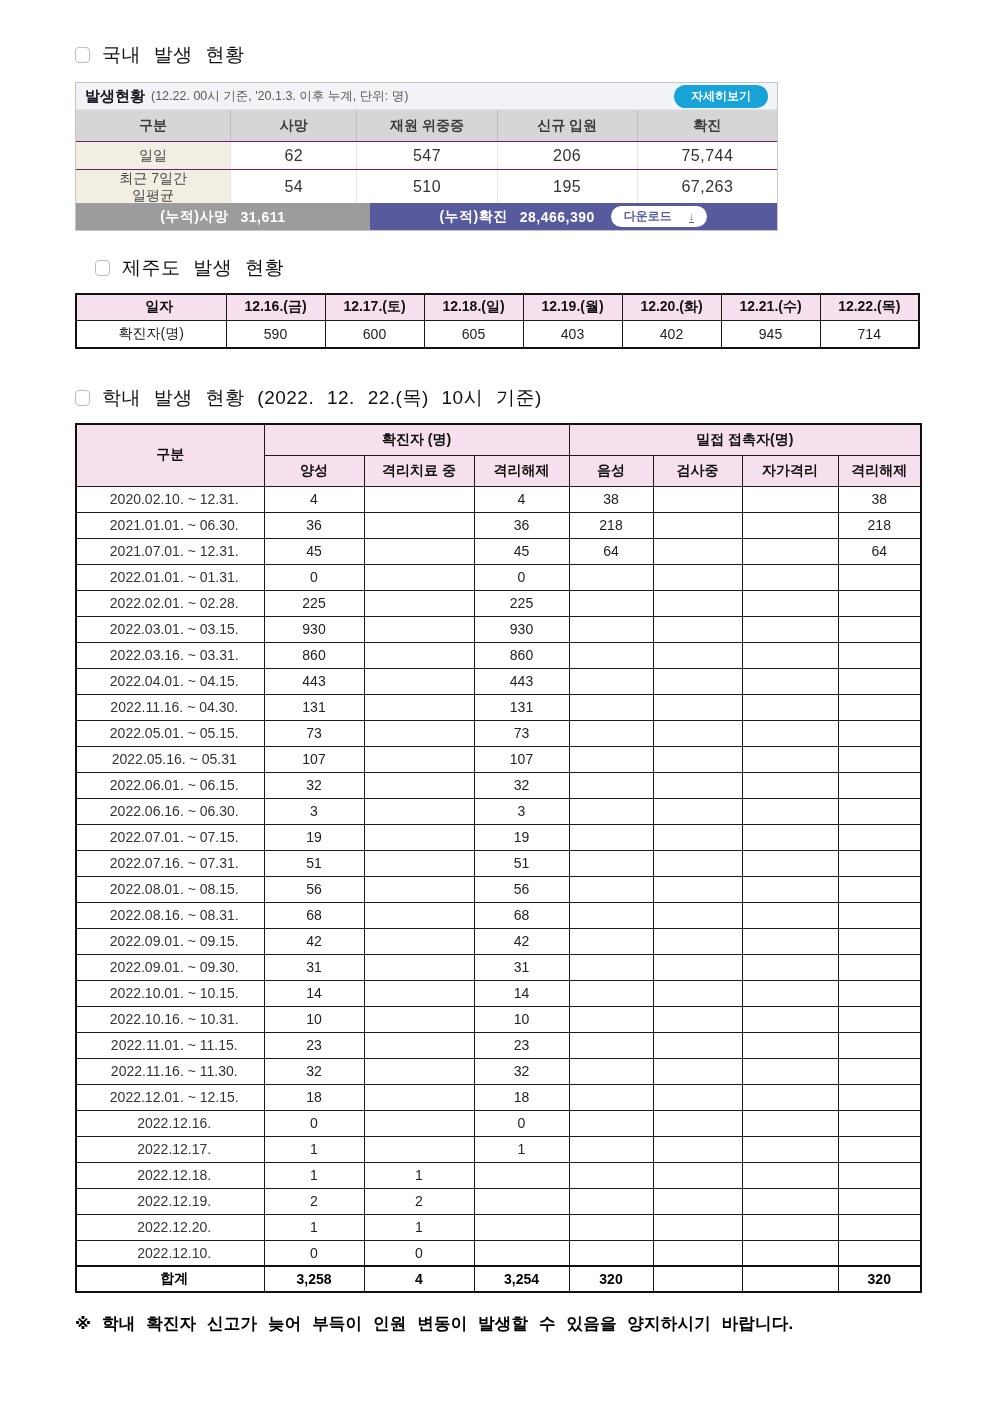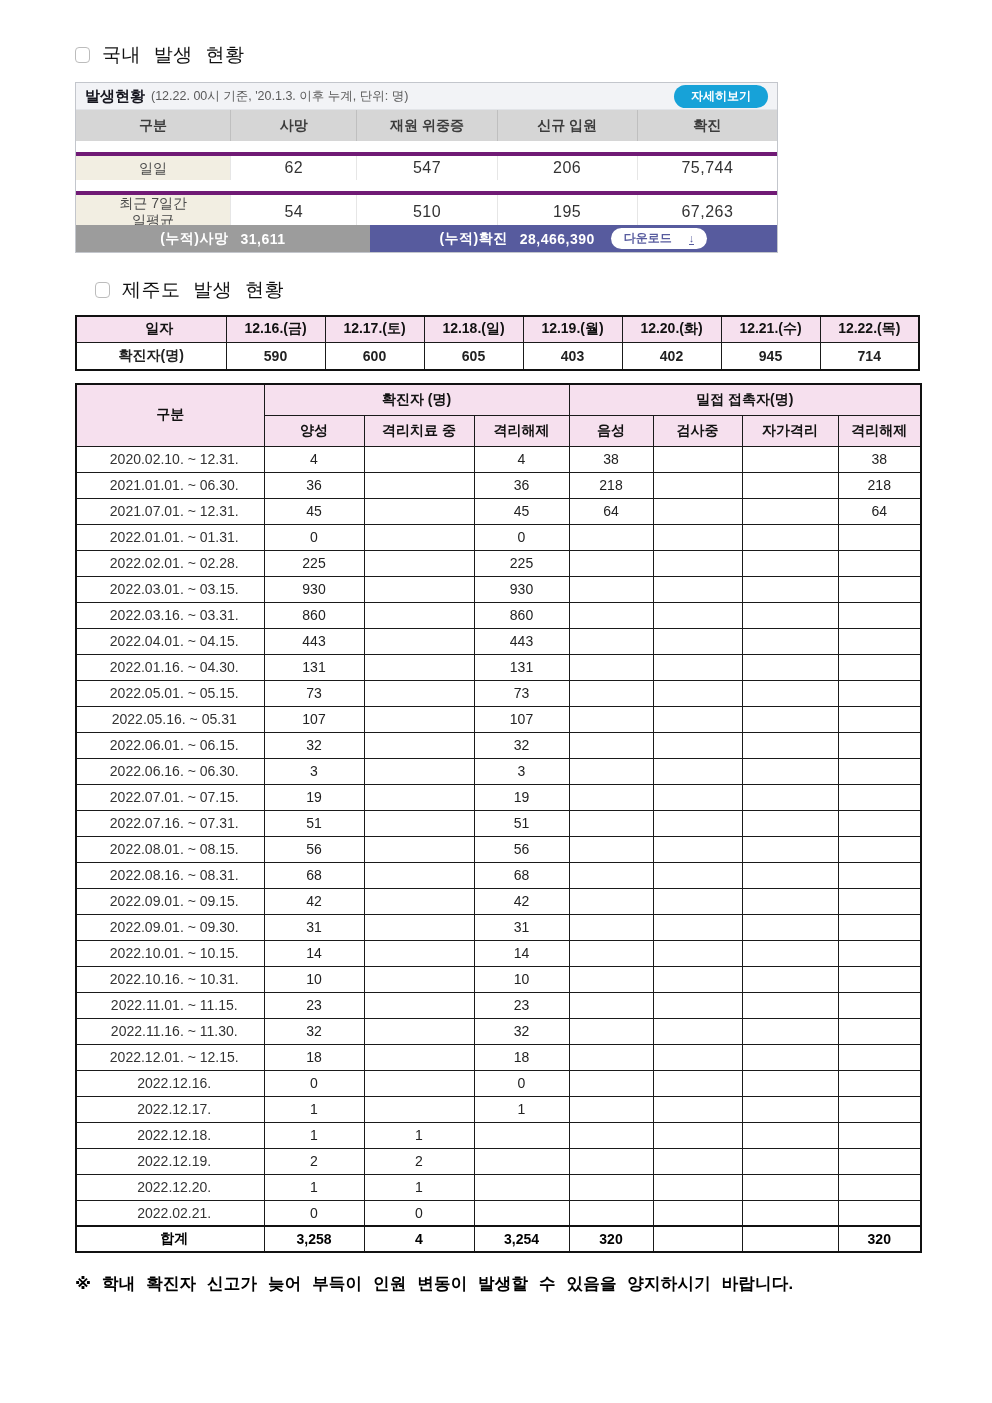--- a/index.html
+++ b/index.html
@@ -47,21 +47,21 @@
   .nat-header { background: #d6d6d6; height: 31px; }
   .nat-header .cell {
     display: flex; align-items: center; justify-content: center;
     font-weight: bold; color: #3c3c3c; font-size: 14px;
   }
   .nat-header .cell + .cell { border-left: 1px solid #bfbfbf; }
   .nat-row .cell {
     display: flex; align-items: center; justify-content: center;
     color: #333; font-size: 16px; letter-spacing: 0.5px;
   }
-  .nat-row { border-top: 4px solid #701a75; margin-top: 11px; }
+  .nat-row { border-top: 1px solid #701a75; }
   .nat-row .label-cell {
     background: #f2eee2; font-size: 14px; color: #4a4a4a;
     letter-spacing: 0; flex-direction: column; line-height: 1.2;
   }
   .nat-row .cell + .cell { border-left: 1px solid #e6e6e6; }
   .row-daily { height: 28px; }
   .row-avg { height: 34px; }
   .nat-footer { display: flex; height: 27px; }
   .nat-footer .seg {
     display: flex; align-items: center; justify-content: center;
@@ -83,21 +83,21 @@
   .jeju-table {
     width: 845px; margin-top: 12px;
     border-collapse: collapse; table-layout: fixed;
     font-size: 14px; text-align: center;
   }
   .jeju-table th, .jeju-table td {
     border: 1px solid #1a1a1a; height: 26px; vertical-align: middle;
   }
   .jeju-table { border: 2px solid #111; }
   .jeju-table th { background: #f6e0ee; font-weight: bold; color: #111; }
-  .jeju-table td { color: #222; height: 28px; font-weight: bold; }
+  .jeju-table td { color: #222; height: 28px; font-weight: normal; }
   .jeju-table .col-date-label { width: 150px; padding-left: 16px; }
 
   
   .school-table {
     width: 845px; margin-top: 12px;
     border-collapse: collapse; table-layout: fixed;
     font-size: 14px; text-align: center;
   }
   .school-table { border: 2px solid #111; }
   .school-table th, .school-table td {
@@ -202,20 +202,24 @@
           <td>600</td>
           <td>605</td>
           <td>403</td>
           <td>402</td>
           <td>945</td>
           <td>714</td>
         </tr>
     </tbody>
   </table>
 
+  <div class="section-title mt-sec3">
+    <span class="checkbox"></span>
+    <span>학내 발생 현황 (2022. 12. 22.(목) 10시 기준)</span>
+  </div>
 
   <table class="school-table">
     <colgroup>
       <col style="width:188px">
         <col style="width:100px">
         <col style="width:110px">
         <col style="width:95px">
       <col style="width:84px">
         <col style="width:89px">
         <col style="width:96px">
@@ -312,21 +316,21 @@
           <td class="label-cell">2022.04.01. ~ 04.15.</td>
           <td>443</td>
           <td></td>
           <td>443</td>
           <td></td>
           <td></td>
           <td></td>
           <td></td>
         </tr>
         <tr>
-          <td class="label-cell">2022.01.16. ~ 04.30.</td>
+          <td class="label-cell">2022.11.16. ~ 04.30.</td>
           <td>131</td>
           <td></td>
           <td>131</td>
           <td></td>
           <td></td>
           <td></td>
           <td></td>
         </tr>
         <tr>
           <td class="label-cell">2022.05.01. ~ 05.15.</td>
@@ -522,21 +526,21 @@
           <td class="label-cell">2022.12.20.</td>
           <td>1</td>
           <td>1</td>
           <td></td>
           <td></td>
           <td></td>
           <td></td>
           <td></td>
         </tr>
         <tr>
-          <td class="label-cell">2022.02.21.</td>
+          <td class="label-cell">2022.12.10.</td>
           <td>0</td>
           <td>0</td>
           <td></td>
           <td></td>
           <td></td>
           <td></td>
           <td></td>
         </tr>
         <tr class="total-row">
           <td class="label-cell">합계</td>

